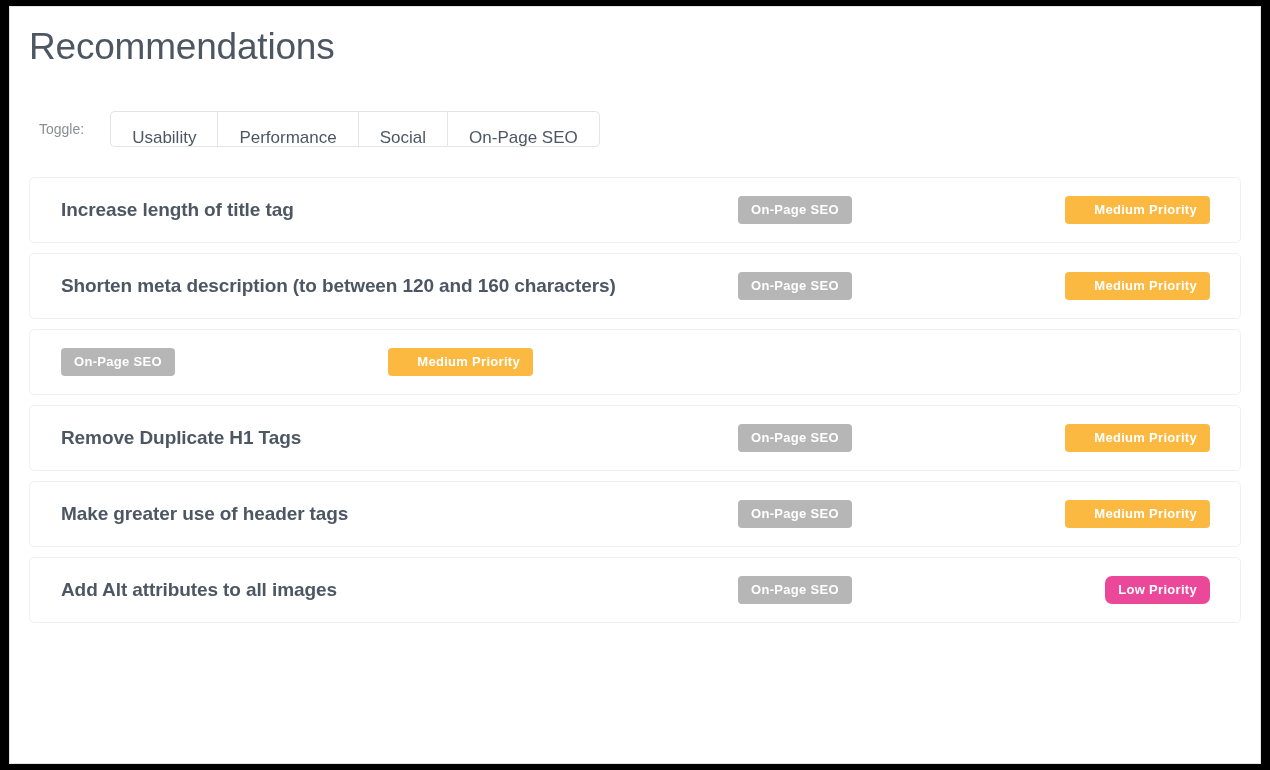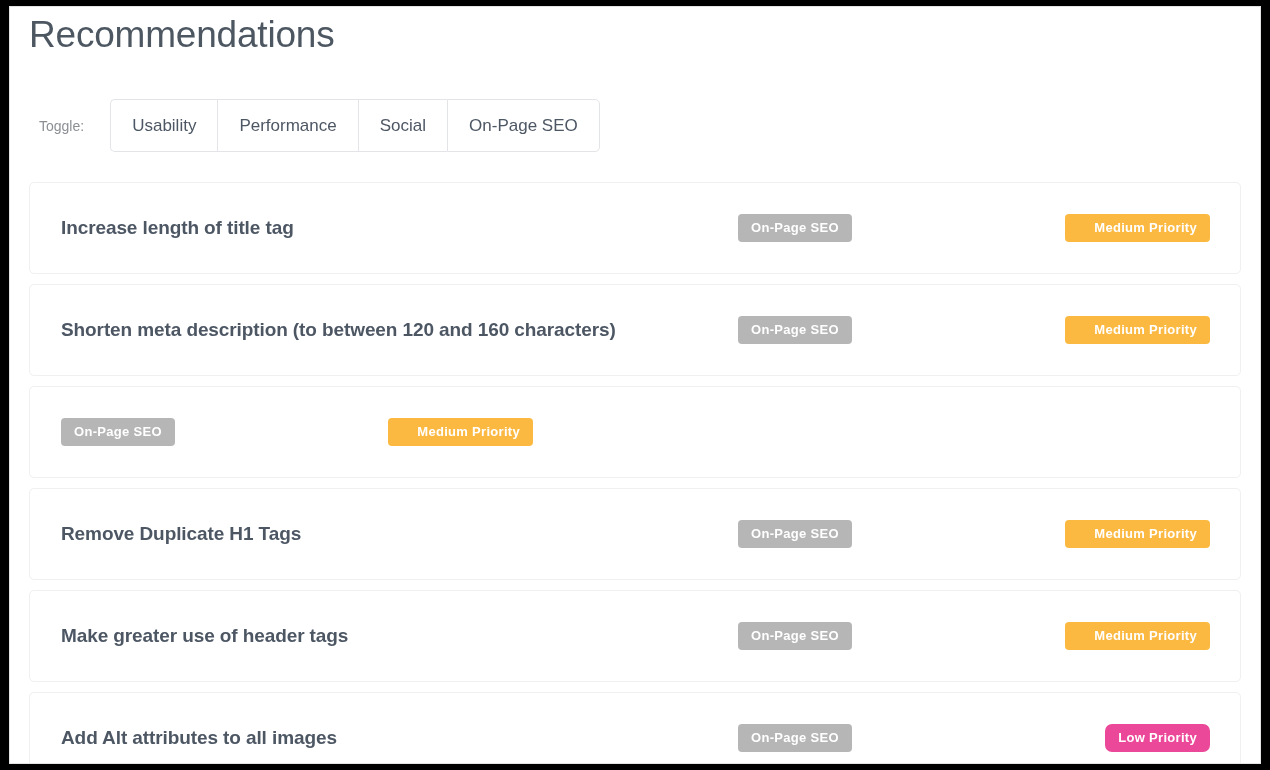--- a/index.html
+++ b/index.html
@@ -31,21 +31,21 @@
     position: relative;
     width: 100%;
     height: 100%;
     padding: 0 19px;
     box-sizing: border-box;
   }
 
   
   .page-title {
     margin: 0;
-    padding-top: 6px;
+    padding-top: 18px;
     font-size: 37px;
     font-weight: 300;
     letter-spacing: -0.2px;
     color: #4d5762;
     line-height: 1.2;
   }
 
   
   .toggle-row {
     display: flex;
@@ -65,21 +65,21 @@
   }
   .toggle-btn {
     background: #ffffff;
     border: 1px solid #e2e4e7;
     border-right-width: 0;
     color: #4d5764;
     font-size: 17px;
     font-family: "Liberation Sans", sans-serif;
     font-weight: 400;
     padding: 0 21px;
-    height: 53px;
+    height: 36px;
     line-height: 51px;
     box-sizing: border-box;
     white-space: nowrap;
     cursor: pointer;
   }
   .toggle-btn:first-child {
     border-top-left-radius: 5px;
     border-bottom-left-radius: 5px;
   }
   .toggle-btn:last-child {
@@ -89,21 +89,21 @@
   }
 
   
   .rec-list {
     margin-top: 30px;
   }
   .rec-row {
     position: relative;
     display: flex;
     align-items: center;
-    height: 92px;
+    height: 66px;
     background: #ffffff;
     border: 1px solid #f0f0f0;
     border-radius: 5px;
     box-sizing: border-box;
     margin-bottom: 10px;
     padding: 0 30px 0 31px;
   }
   .rec-title {
     font-size: 19px;
     font-weight: 700;

